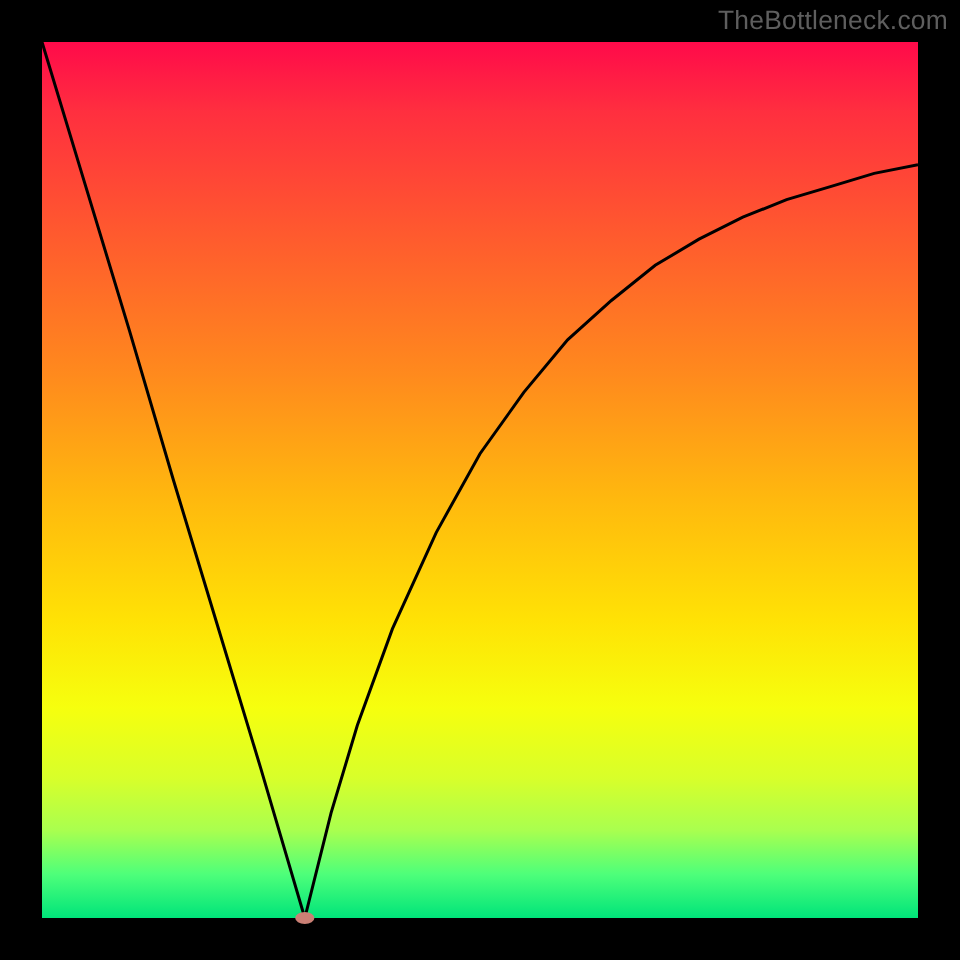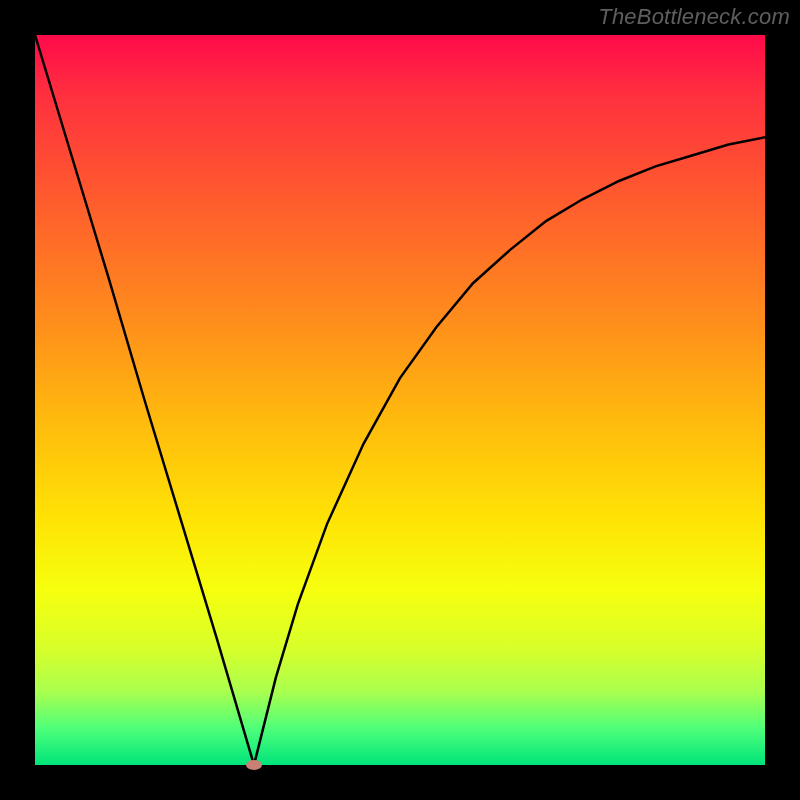--- a/index.html
+++ b/index.html
@@ -9,21 +9,20 @@
     height: 800px;
     overflow: hidden;
     background: #000;
     font-family: Arial, Helvetica, sans-serif;
   }
   .frame {
     position: relative;
     width: 800px;
     height: 800px;
     background: #000;
-    font-style: italic;
   }
   .watermark {
     position: absolute;
     top: 4px;
     right: 10px;
     color: #5e5e5e;
     font-size: 22px;
     font-weight: 500;
     letter-spacing: 0.2px;
     user-select: none;

